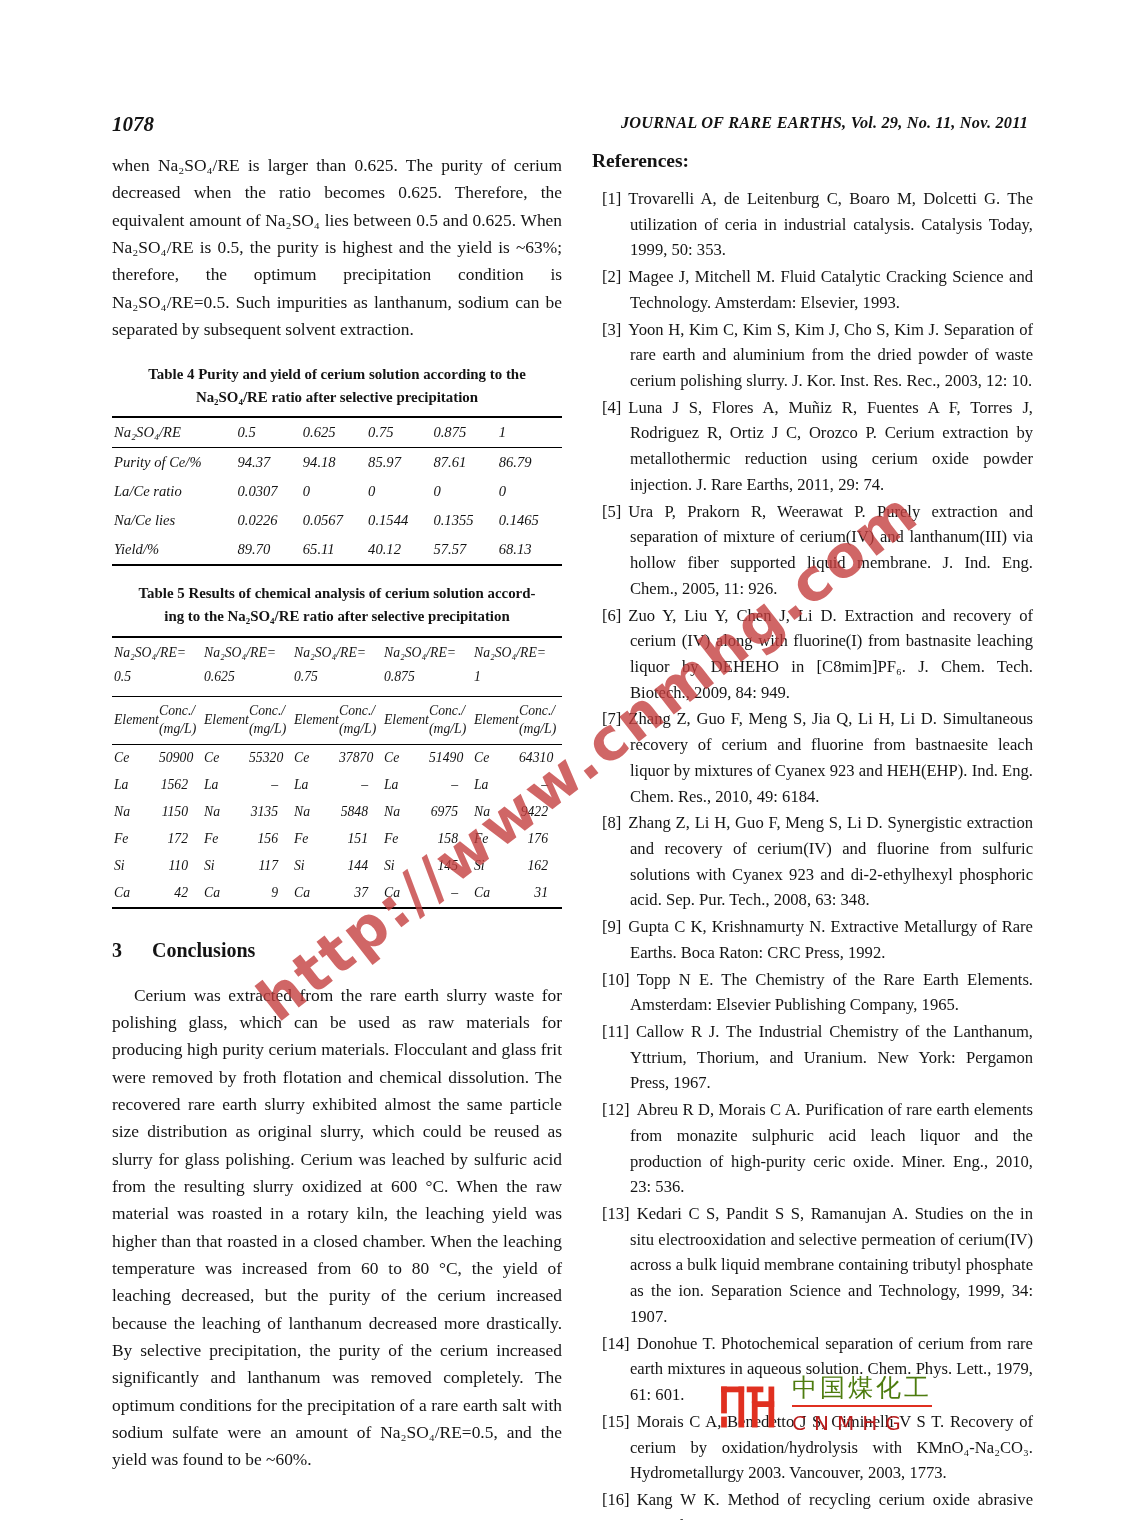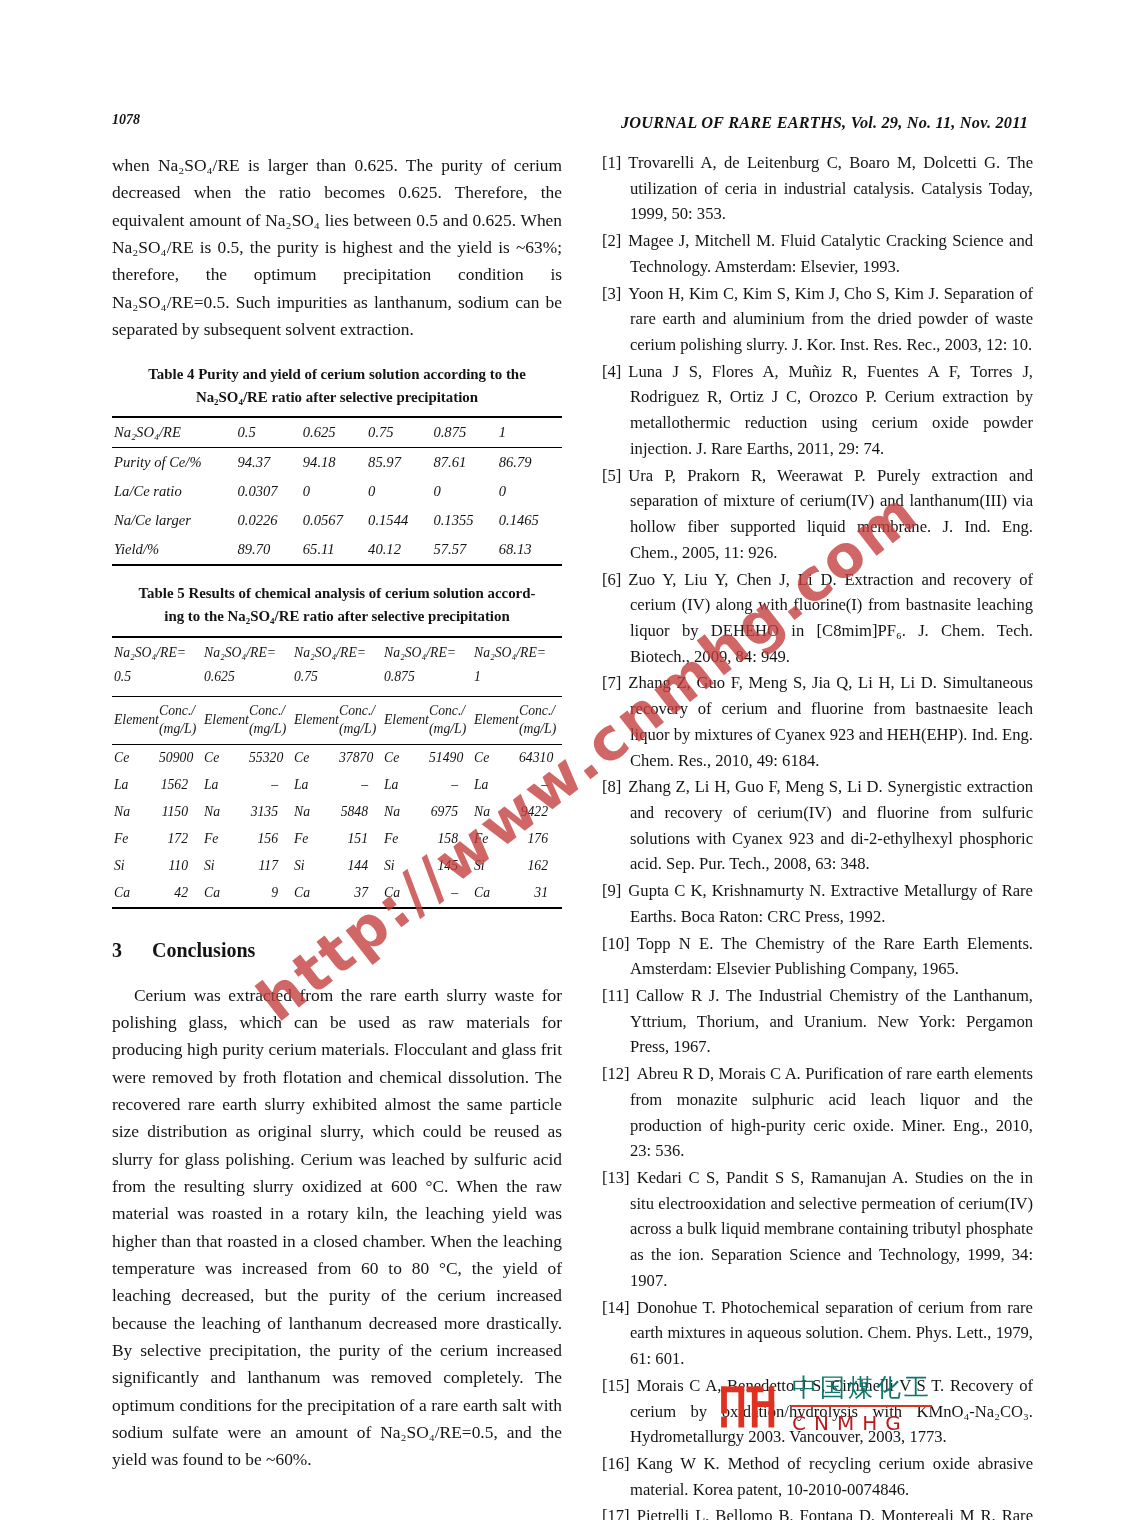--- a/index.html
+++ b/index.html
@@ -2,21 +2,21 @@
 <html><head>
 <meta charset="utf-8">
 <style>
   html,body{margin:0;padding:0;background:#e8e8e8;}
   .page{
     position:relative;width:1124px;height:1520px;background:#ffffff;
     font-family:"Liberation Serif","DejaVu Serif",serif;color:#141414;
     overflow:hidden;margin:0 auto;
   }
   
-  .hdr-num{position:absolute;left:112px;top:112px;font-size:14px;font-weight:bold;font-style:italic;}
+  .hdr-num{position:absolute;left:112px;top:112px;font-size:21px;font-weight:bold;font-style:italic;}
   .hdr-journal{position:absolute;left:608px;top:113px;width:420px;font-size:16.3px;font-weight:bold;font-style:italic;text-align:right;letter-spacing:.2px;}
   
   .col-left{position:absolute;left:112px;top:152px;width:450px;}
   .col-right{position:absolute;left:592px;top:150px;width:441px;}
   .body-par{font-size:17.4px;line-height:1.57;text-align:justify;margin:0;}
   .indent{text-indent:22px;}
   
   .tbl-title{font-weight:bold;font-size:14.9px;line-height:1.55;text-align:center;margin:0 0 7px 0;}
   .tbl-title .t2{display:block;text-align:center;}
   
@@ -47,21 +47,21 @@
     position:absolute;left:588px;top:756px;
     transform:translate(-50%,-50%) rotate(-38deg);
     font-family:"DejaVu Sans",sans-serif;font-weight:bold;
     font-size:58px;letter-spacing:3px;color:#c43c3c;opacity:.78;
     white-space:nowrap;z-index:6;pointer-events:none;
   }
   
   .logo{position:absolute;left:716px;top:1374px;display:flex;align-items:flex-start;z-index:2;}
   .logo-mark{width:64px;height:66px;flex:0 0 auto;}
   .logo-text{margin-left:12px;font-family:"DejaVu Sans",sans-serif;}
-  .logo-cn{color:#0f766e;font-size:25px;letter-spacing:3px;line-height:1.1;display:inline-block;border-bottom:2.5px solid #e03020;padding-bottom:3px;text-align:right;}
+  .logo-cn{color:#4d7c0f;font-size:25px;letter-spacing:3px;line-height:1.1;display:inline-block;border-bottom:2.5px solid #e03020;padding-bottom:3px;text-align:right;}
   .logo-en{color:#b91c1c;font-size:20px;letter-spacing:8px;margin-top:4px;}
 </style>
 </head>
 <body>
 
 <div class="page">
 
   <div class="hdr-num">1078</div>
   <div class="hdr-journal">JOURNAL OF RARE EARTHS, Vol. 29, No. 11, Nov. 2011</div>
 
@@ -94,21 +94,21 @@
           </tr>
           <tr>
             <td>La/Ce ratio</td>
             <td>0.0307</td>
             <td>0</td>
             <td>0</td>
             <td>0</td>
             <td>0</td>
           </tr>
           <tr>
-            <td>Na/Ce larger</td>
+            <td>Na/Ce lies</td>
             <td>0.0226</td>
             <td>0.0567</td>
             <td>0.1544</td>
             <td>0.1355</td>
             <td>0.1465</td>
           </tr>
           <tr>
             <td>Yield/%</td>
             <td>89.70</td>
             <td>65.11</td>
@@ -251,20 +251,21 @@
         </tbody>
     </table>
 
     <div class="sec-heading">
       <span class="h-num">3</span><span>Conclusions</span>
     </div>
     <p class="body-par indent">Cerium was extracted from the rare earth slurry waste for polishing glass, which can be used as raw materials for producing high purity cerium materials. Flocculant and glass frit were removed by froth flotation and chemical dissolution. The recovered rare earth slurry exhibited almost the same particle size distribution as original slurry, which could be reused as slurry for glass polishing. Cerium was leached by sulfuric acid from the resulting slurry oxidized at 600 °C. When the raw material was roasted in a rotary kiln, the leaching yield was higher than that roasted in a closed chamber. When the leaching temperature was increased from 60 to 80 °C, the yield of leaching decreased, but the purity of the cerium increased because the leaching of lanthanum decreased more drastically. By selective precipitation, the purity of the cerium increased significantly and lanthanum was removed completely. The optimum conditions for the precipitation of a rare earth salt with sodium sulfate were an amount of Na₂SO₄/RE=0.5, and the yield was found to be ~60%.</p>
   </div>
 
   <div class="col-right">
+    <div class="refs-heading">References:</div>
     <div id="refs-list">
         <p class="ref"><span class="num">[1]</span><span>Trovarelli A, de Leitenburg C, Boaro M, Dolcetti G. The utilization of ceria in industrial catalysis. Catalysis Today, 1999, 50: 353.</span></p>
         <p class="ref"><span class="num">[2]</span><span>Magee J, Mitchell M. Fluid Catalytic Cracking Science and Technology. Amsterdam: Elsevier, 1993.</span></p>
         <p class="ref"><span class="num">[3]</span><span>Yoon H, Kim C, Kim S, Kim J, Cho S, Kim J. Separation of rare earth and aluminium from the dried powder of waste cerium polishing slurry. J. Kor. Inst. Res. Rec., 2003, 12: 10.</span></p>
         <p class="ref"><span class="num">[4]</span><span>Luna J S, Flores A, Muñiz R, Fuentes A F, Torres J, Rodriguez R, Ortiz J C, Orozco P. Cerium extraction by metallothermic reduction using cerium oxide powder injection. J. Rare Earths, 2011, 29: 74.</span></p>
         <p class="ref"><span class="num">[5]</span><span>Ura P, Prakorn R, Weerawat P. Purely extraction and separation of mixture of cerium(IV) and lanthanum(III) via hollow fiber supported liquid membrane. J. Ind. Eng. Chem., 2005, 11: 926.</span></p>
         <p class="ref"><span class="num">[6]</span><span>Zuo Y, Liu Y, Chen J, Li D. Extraction and recovery of cerium (IV) along with fluorine(I) from bastnasite leaching liquor by DEHEHO in [C8mim]PF₆. J. Chem. Tech. Biotech., 2009, 84: 949.</span></p>
         <p class="ref"><span class="num">[7]</span><span>Zhang Z, Guo F, Meng S, Jia Q, Li H, Li D. Simultaneous recovery of cerium and fluorine from bastnaesite leach liquor by mixtures of Cyanex 923 and HEH(EHP). Ind. Eng. Chem. Res., 2010, 49: 6184.</span></p>
         <p class="ref"><span class="num">[8]</span><span>Zhang Z, Li H, Guo F, Meng S, Li D. Synergistic extraction and recovery of cerium(IV) and fluorine from sulfuric solutions with Cyanex 923 and di-2-ethylhexyl phosphoric acid. Sep. Pur. Tech., 2008, 63: 348.</span></p>
         <p class="ref"><span class="num">[9]</span><span>Gupta C K, Krishnamurty N. Extractive Metallurgy of Rare Earths. Boca Raton: CRC Press, 1992.</span></p>

